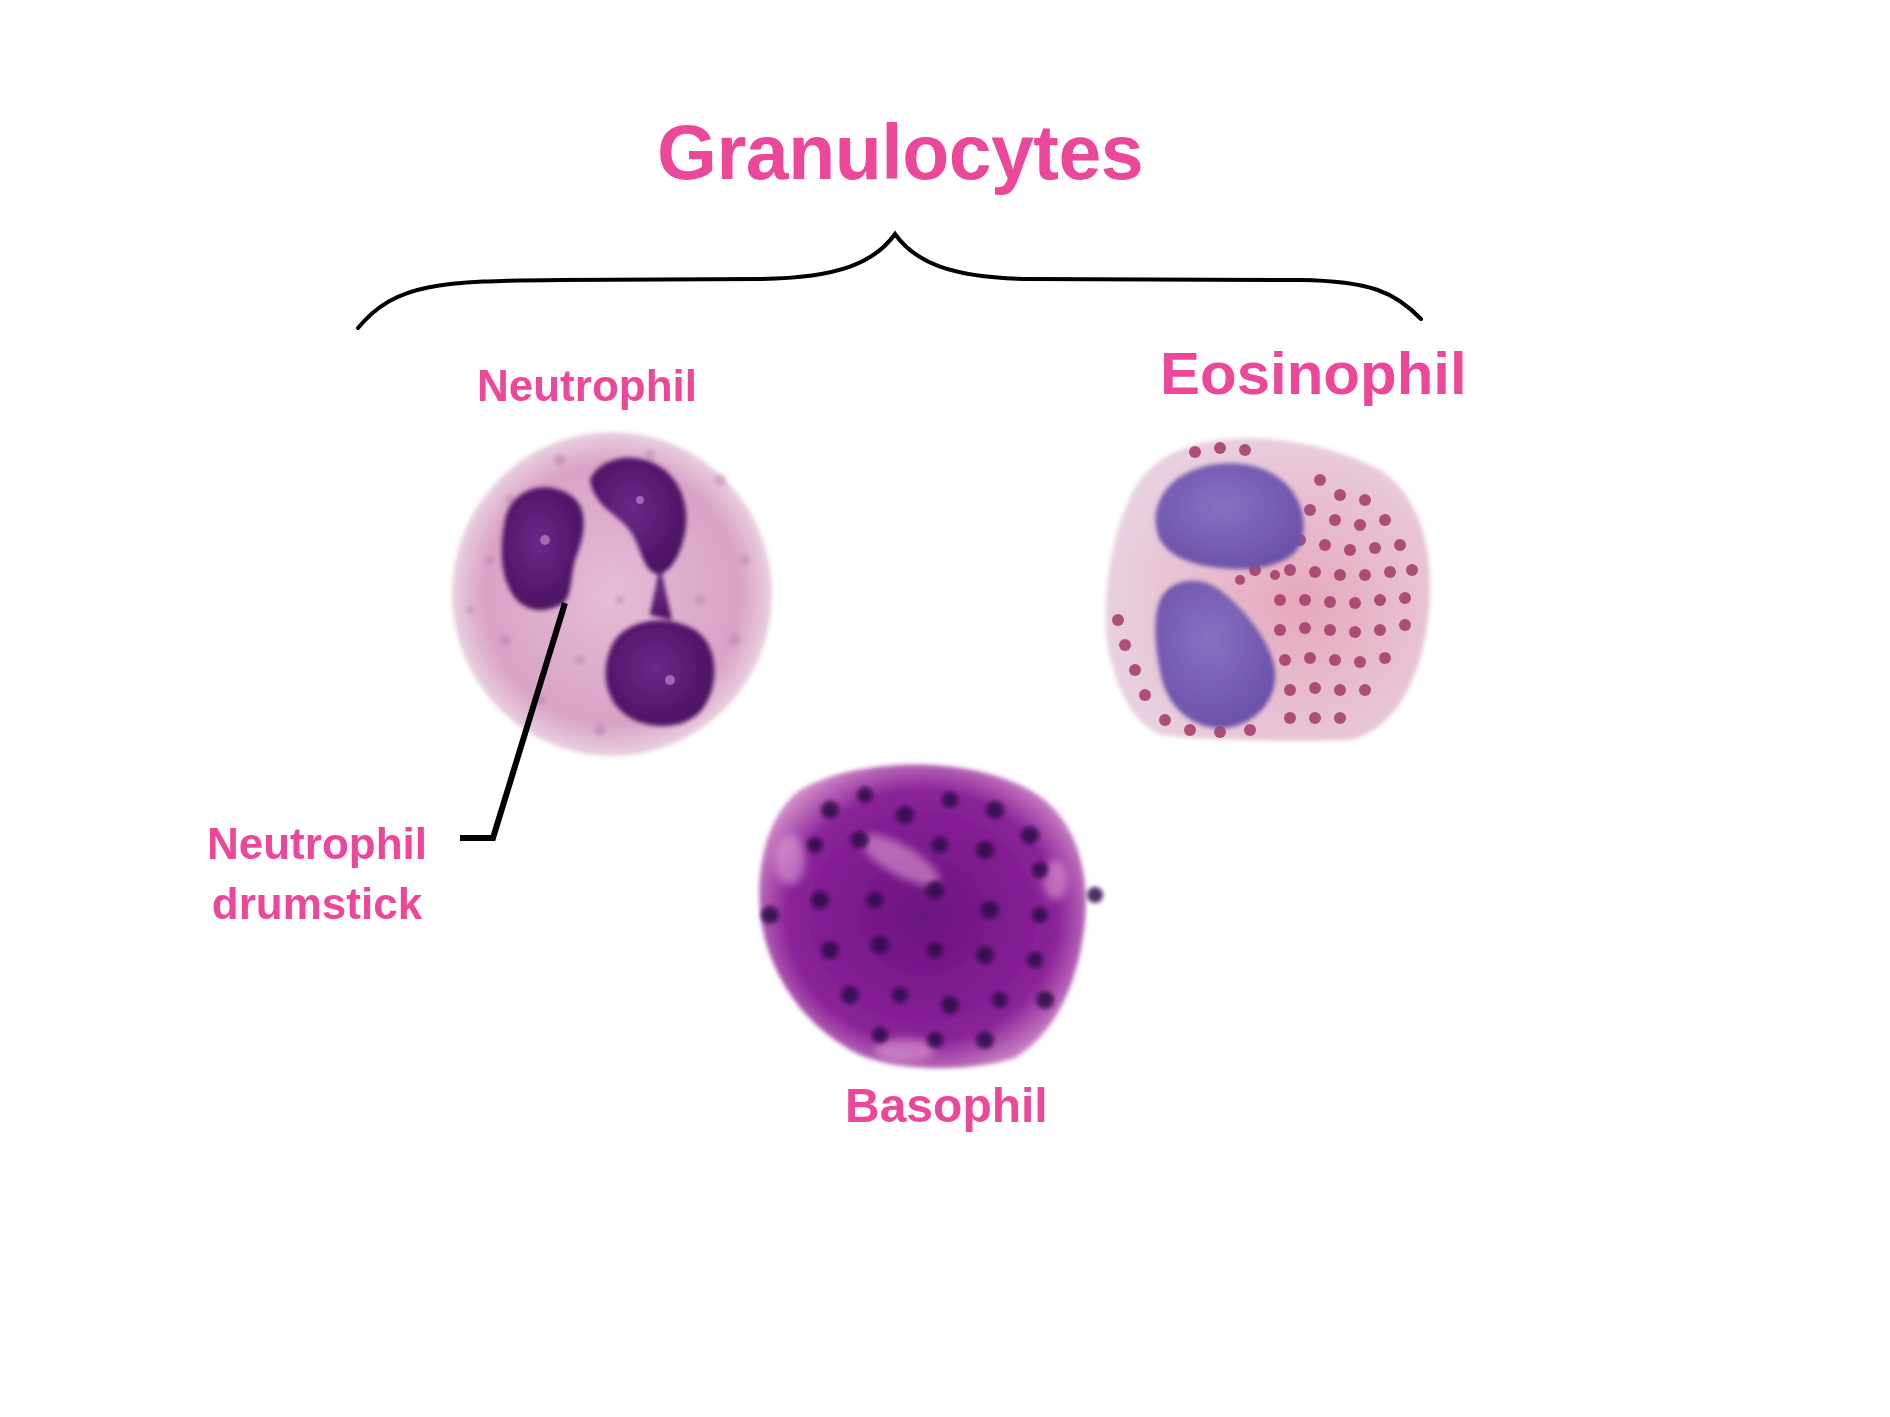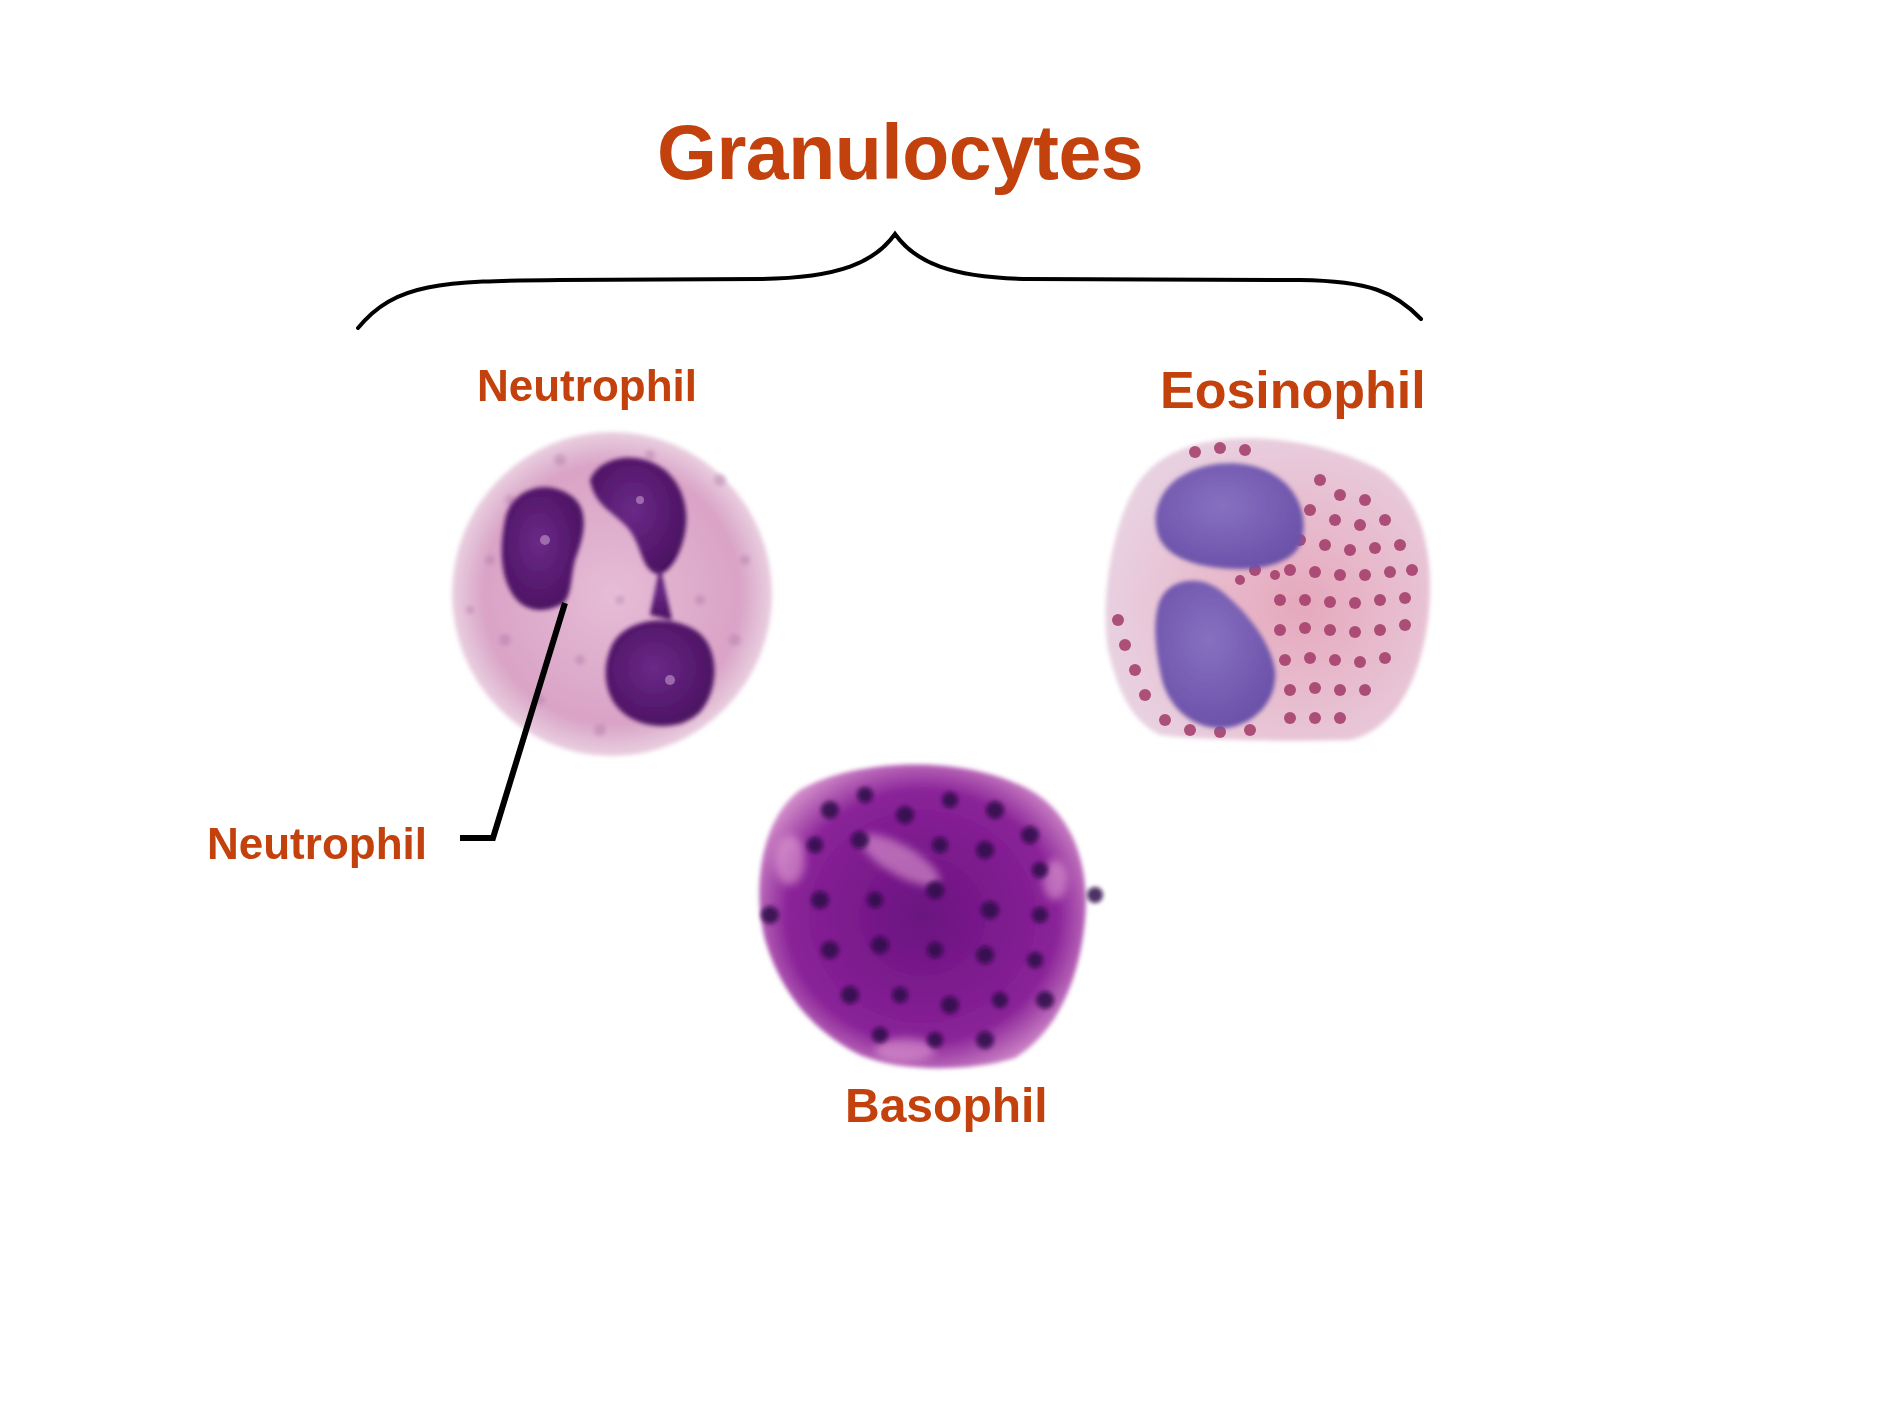--- a/index.html
+++ b/index.html
@@ -1,21 +1,21 @@
 <!DOCTYPE html>
 <html><head>
 <meta charset="utf-8">
 <style>
   html, body { margin: 0; padding: 0; background: #ffffff; }
   body { width: 1890px; height: 1417px; position: relative; overflow: hidden;
          font-family: "Liberation Sans", "DejaVu Sans", sans-serif; }
-  .label { position: absolute; font-weight: bold; color: #c2410c; white-space: nowrap; line-height: 1; }
+  .label { position: absolute; font-weight: bold; color: #ec4899; white-space: nowrap; line-height: 1; }
   #title { left: 657px; top: 114px; font-size: 77px; letter-spacing: -0.5px; }
   #lbl-neut { left: 477px; top: 364px; font-size: 44px; }
-  #lbl-eos { left: 1160px; top: 364px; font-size: 52px; }
+  #lbl-eos { left: 1160px; top: 344px; font-size: 60px; }
   #lbl-baso { left: 845px; top: 1082px; font-size: 48px; }
   #lbl-drum { left: 207px; top: 814px; font-size: 44px; line-height: 60px; text-align: center; }
   #lbl-drum span { display: block; }
   svg.layer { position: absolute; left: 0; top: 0; }
 </style>
 </head>
 <body>
 
 <svg class="layer" width="1890" height="1417" viewBox="0 0 1890 1417">
   <defs>
@@ -194,13 +194,14 @@
 
   <polyline points="565,603 493,838 460,838" fill="none" stroke="#000" stroke-width="6" stroke-linejoin="miter"></polyline>
 </svg>
 
 <div id="title" class="label">Granulocytes</div>
 <div id="lbl-neut" class="label">Neutrophil</div>
 <div id="lbl-eos" class="label">Eosinophil</div>
 <div id="lbl-baso" class="label">Basophil</div>
 <div id="lbl-drum" class="label">
   <span>Neutrophil</span>
+  <span>drumstick</span>
 </div>
 
 </body></html>

